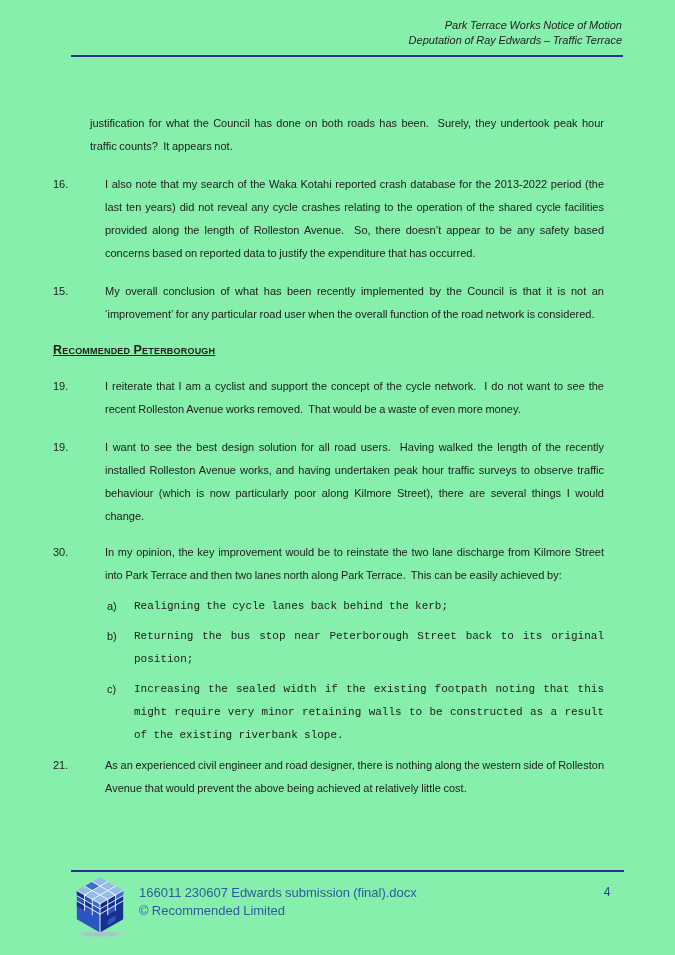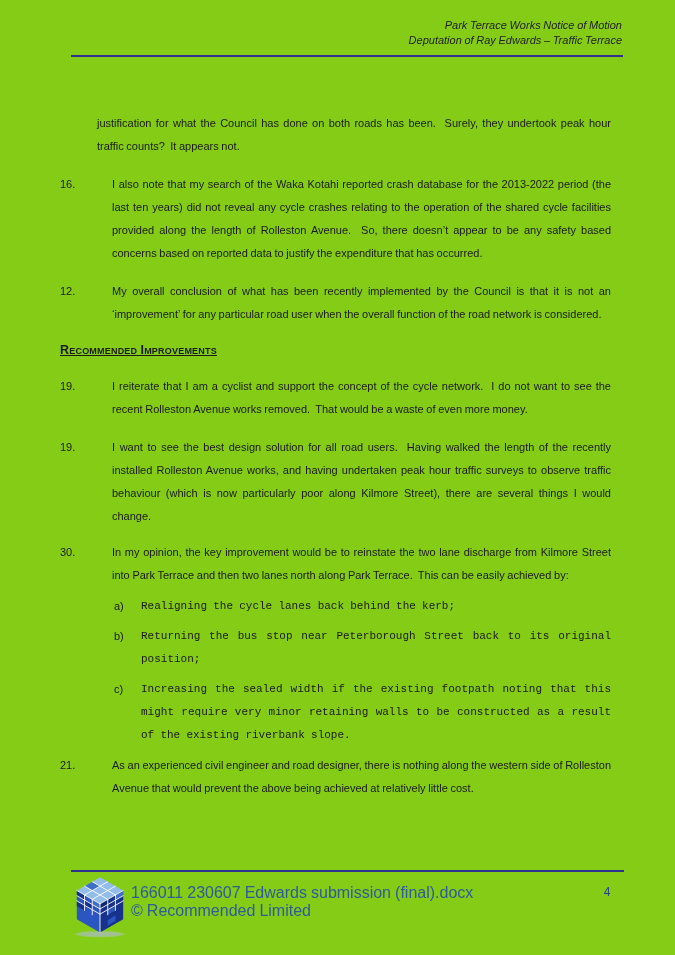--- a/index.html
+++ b/index.html
@@ -1,31 +1,31 @@
 <!DOCTYPE html>
 <html style="--rule: #2E3192; --footer_text: #2E5B9C; --page_number: #243F8F; --logo_light: #93BCE8; --logo_mid: #3E6EC8; --logo_royal: #2B55C0; --logo_dark: #16328C; --logo_deep: #0F2970;"><head>
 <meta charset="utf-8">
 <style>
   html,body { margin:0; padding:0; background:#ffffff; }
   .page {
-    position:relative; width:675px; height:955px; background:#84cc16;
+    position:relative; width:675px; height:955px; background:#86efac;
     font-family:"Liberation Sans", sans-serif; color:#1b1b1b; overflow:hidden;
     word-spacing:-0.4px;
   }
   
   .doc-header {
     position:absolute; top:18px; right:53px; text-align:right;
     font-style:italic; font-size:11px; line-height:15px; color:#222;
   }
   .header-rule {
     position:absolute; top:55px; left:71px; width:552px; height:2px;
     background:var(--rule, #2E3192);
   }
   
-  .content { position:absolute; top:112px; left:60px; width:551px; font-size:11px; line-height:23px; }
+  .content { position:absolute; top:112px; left:53px; width:551px; font-size:11px; line-height:23px; }
   .para { text-align:justify; white-space:pre-wrap; margin:0 0 15px 37px; }
   .item { display:flex; margin:0 0 15px 0;gap:15px; }
   .item .num { flex:0 0 37px; }
   .item .text { flex:1; text-align:justify; white-space:pre-wrap; }
   .mb13 { margin-bottom:13px; }
   .mb8  { margin-bottom:8px; }
   .mb14 { margin-bottom:2px; }
   .section-heading {
     font-size:12.5px; font-weight:bold; font-variant:small-caps;
     text-decoration:underline; line-height:23px; margin:0 0 13px 0; letter-spacing:0.2px;
@@ -33,22 +33,22 @@
   .subitem { display:flex; margin:0 0 7px 54px; }
   .subitem .sublabel { flex:0 0 27px; }
   .subitem .text { flex:1; text-align:justify; white-space:pre-wrap;font-family:Liberation Mono, monospace; }
   
   .footer-rule {
     position:absolute; top:870px; left:71px; width:553px; height:2px;
     background:var(--rule, #2E3192);
   }
   .logo-box { position:absolute; top:874px; left:72px; width:56px; height:64px; }
   .footer-text {
-    position:absolute; top:884px; left:131px;
-    font-size:16px; line-height:18px; color:var(--footer_text, #2E5B9C);
+    position:absolute; top:884px; left:139px;
+    font-size:13px; line-height:18px; color:var(--footer_text, #2E5B9C);
   }
   .page-number {
     position:absolute; top:885px; left:595px; width:24px; text-align:center;
     font-size:12px; color:var(--page_number, #243F8F);
   }
   
   .t-light { fill:var(--logo_light, #93BCE8); }
   .t-mid   { fill:var(--logo_mid,   #3E6EC8); }
   .t-royal { fill:var(--logo_royal, #2B55C0); }
   .t-dark  { fill:var(--logo_dark,  #16328C); }
@@ -69,25 +69,25 @@
   <div class="content">
 
     <p class="para">justification for what the Council has done on both roads has been.  Surely, they undertook peak hour traffic counts?  It appears not.</p>
 
     <div class="item">
       <span class="num">16.</span>
       <div class="text">I also note that my search of the Waka Kotahi reported crash database for the 2013-2022 period (the last ten years) did not reveal any cycle crashes relating to the operation of the shared cycle facilities provided along the length of Rolleston Avenue.  So, there doesn’t appear to be any safety based concerns based on reported data to justify the expenditure that has occurred.</div>
     </div>
 
     <div class="item mb13">
-      <span class="num">12.</span>
+      <span class="num">15.</span>
       <div class="text">My overall conclusion of what has been recently implemented by the Council is that it is not an ‘improvement’ for any particular road user when the overall function of the road network is considered.</div>
     </div>
 
-    <h2 class="section-heading">Recommended Improvements</h2>
+    <h2 class="section-heading">Recommended Peterborough</h2>
 
     <div class="item">
       <span class="num">19.</span>
       <div class="text">I reiterate that I am a cyclist and support the concept of the cycle network.  I do not want to see the recent Rolleston Avenue works removed.  That would be a waste of even more money.</div>
     </div>
 
     <div class="item mb13">
       <span class="num">19.</span>
       <div class="text">I want to see the best design solution for all road users.  Having walked the length of the recently installed Rolleston Avenue works, and having undertaken peak hour traffic surveys to observe traffic behaviour (which is now particularly poor along Kilmore Street), there are several things I would change.</div>
     </div>

